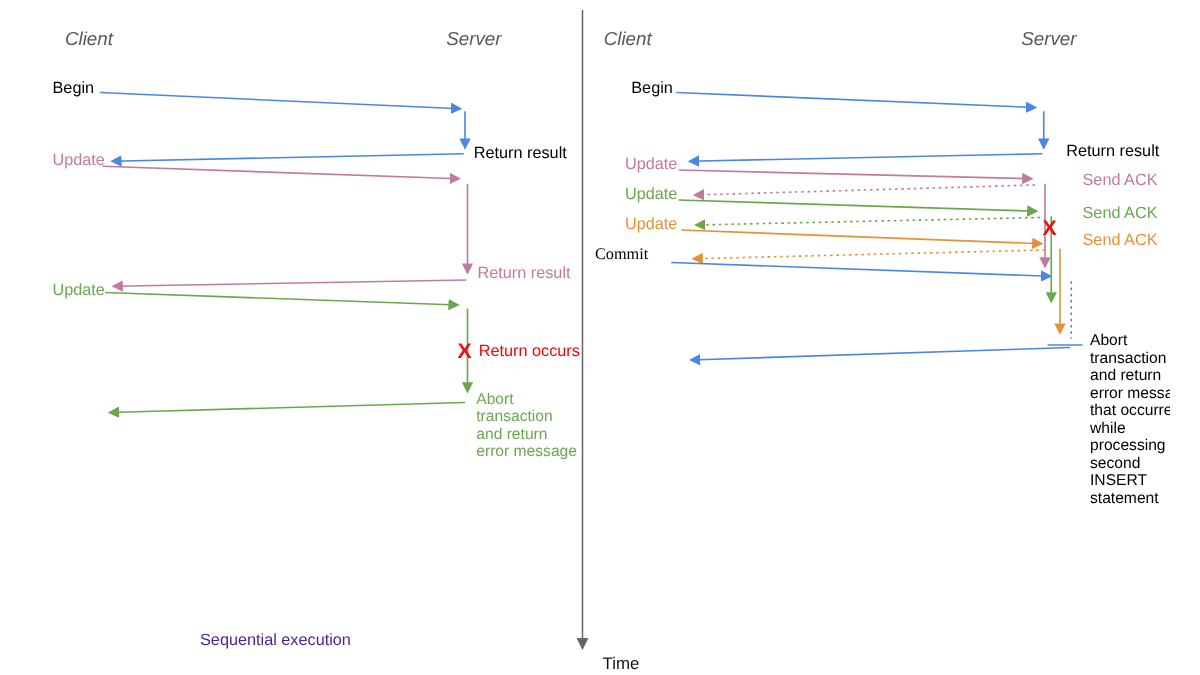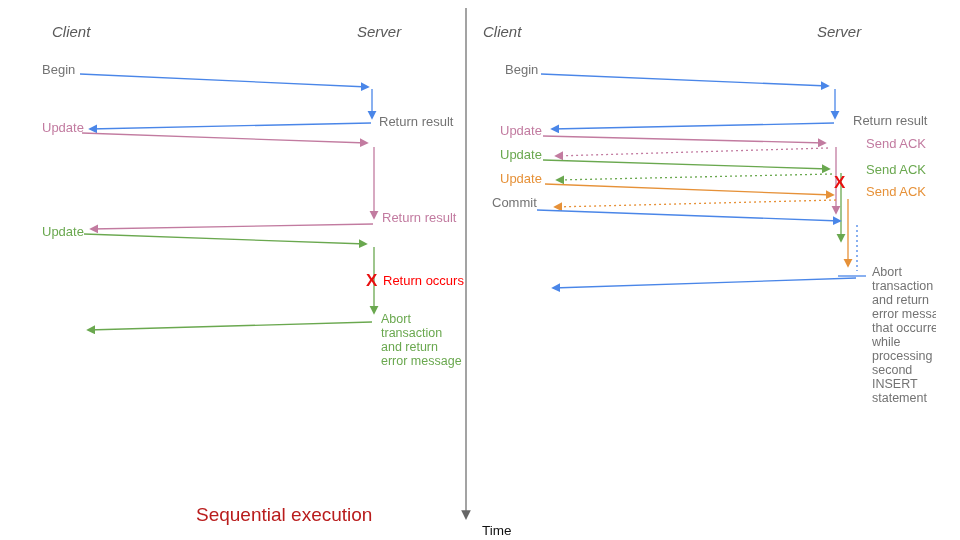--- a/index.html
+++ b/index.html
@@ -3,24 +3,24 @@
 <meta charset="utf-8">
 <style>
   html,body{margin:0;padding:0;background:#fff;}
   #stage{
     position:relative;width:936px;height:540px;background:#ffffff;
     font-family:"Liberation Sans","DejaVu Sans",sans-serif;overflow:hidden;
   }
   #wires{position:absolute;left:0;top:0;width:960px;height:540px;}
   .lbl{position:absolute;white-space:nowrap;font-size:13px;line-height:14px;}
   .hdr{position:absolute;font-style:italic;font-size:15px;color:#595959;white-space:nowrap;}
-  .cap{position:absolute;font-size:19px;color:#b91c1c;white-space:nowrap;margin-left:36px;}
+  .cap{position:absolute;font-size:13px;color:#4c1d95;white-space:nowrap;}
   .note{position:absolute;white-space:pre-line;font-size:12.5px;line-height:14px;}
   .xmark{position:absolute;font-size:17px;font-weight:bold;color:#e81010;line-height:17px;}
-  .c-blue{color:#737373;}
+  .c-blue{color:#000000;}
   .c-pink{color:#c27ba0;}
   .c-green{color:#6aa84f;}
   .c-orange{color:#e69138;}
   .c-red{color:#ff0000;}
   .c-black{color:#111;margin-left:32px;}
 </style>
 </head>
 <body>
 
 <div id="stage">
@@ -111,21 +111,21 @@
   <div class="hdr" style="left:817px;top:23px;">Server</div>
 
   <div class="lbl c-blue" style="left:505px;top:63px;">Begin</div>
   <div class="lbl c-blue" style="left:853px;top:114px;">Return result</div>
   <div class="lbl c-pink" style="left:500px;top:124px;">Update</div>
   <div class="lbl c-pink" style="left:866px;top:137px;">Send ACK</div>
   <div class="lbl c-green" style="left:500px;top:148px;">Update</div>
   <div class="lbl c-green" style="left:866px;top:163px;">Send ACK</div>
   <div class="lbl c-orange" style="left:500px;top:172px;">Update</div>
   <div class="lbl c-orange" style="left:866px;top:185px;">Send ACK</div>
-  <div class="lbl c-blue" style="left:492px;top:196px;">Commit</div>
+  <div class="lbl c-blue" style="left:476px;top:196px;font-family:Liberation Serif, serif;">Commit</div>
 
   <div class="xmark" style="left:834px;top:174px;">X</div>
 
   <div class="note c-blue" style="left:872px;top:265px;width:90px;">Abort
 transaction
 and return
 error message
 that occurred
 while
 processing

